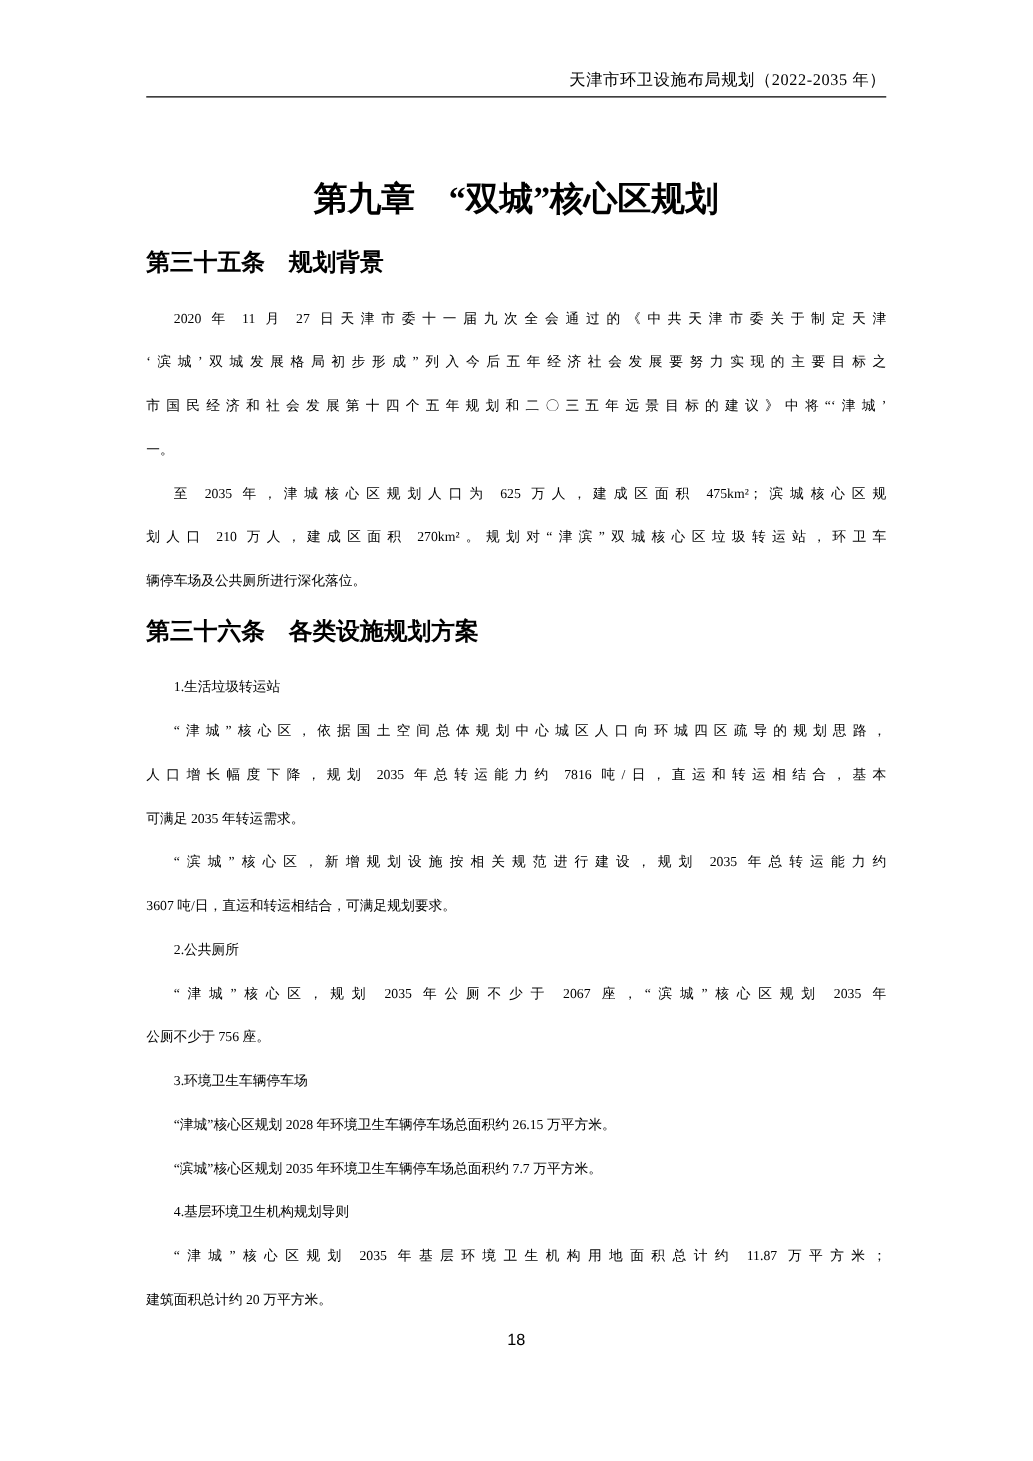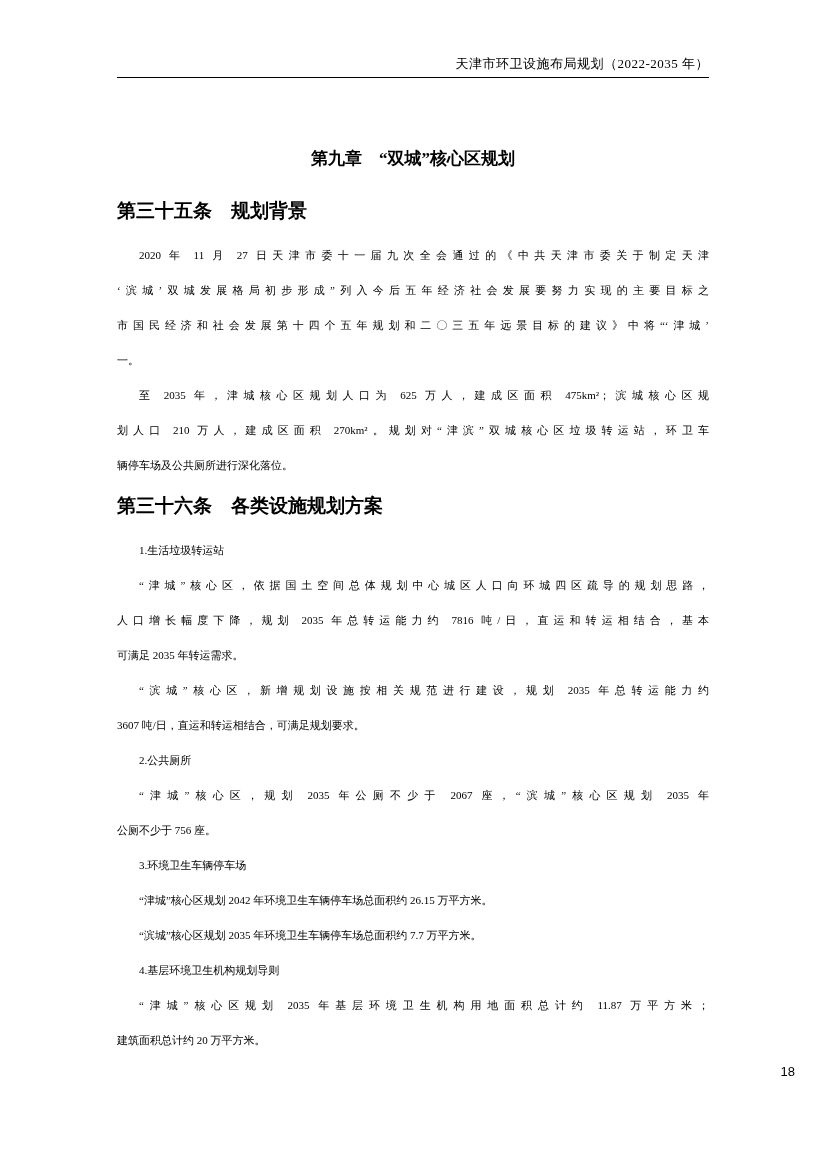--- a/index.html
+++ b/index.html
@@ -23,21 +23,21 @@
   }
   .running-head {
     text-align: right;
     font-size: 13px;
     line-height: 16px;
     padding-bottom: 5px;
     letter-spacing: 0.5px;
   }
   .chapter-title {
     margin: 66px 0 22px 0;
-    font-size: 17px;
+    font-size: 27px;
     font-weight: bold;
     text-align: center;
     line-height: 30px;
   }
   .section-heading {
     font-size: 19px;
     font-weight: bold;
     line-height: 30px;
     margin: 8px 0 12px 0;
   }
@@ -52,21 +52,21 @@
   .ln.end {
     text-align-last: auto;
     white-space: normal;
   }
   .ln.indent { text-indent: 2em; }
   .footer {
     position: absolute;
     top: 1064px;
     left: 0;
     width: 100%;
-    text-align: right;
+    text-align: center;
     font-size: 13px;
     font-family: "Liberation Sans", "DejaVu Sans", sans-serif;
   }
 </style>
 </head>
 <body>
 
 <div class="page">
 
   <div class="running-head-wrap">
@@ -109,21 +109,21 @@
 
     <div class="ln end indent">2.公共厕所</div>
 
     <div class="para">
       <div class="ln indent">“津城”核心区，规划 2035 年公厕不少于 2067 座，“滨城”核心区规划 2035 年</div>
       <div class="ln end">公厕不少于 756 座。</div>
     </div>
 
     <div class="ln end indent">3.环境卫生车辆停车场</div>
 
-    <div class="ln end indent">“津城”核心区规划 2042 年环境卫生车辆停车场总面积约 26.15 万平方米。</div>
+    <div class="ln end indent">“津城”核心区规划 2028 年环境卫生车辆停车场总面积约 26.15 万平方米。</div>
     <div class="ln end indent">“滨城”核心区规划 2035 年环境卫生车辆停车场总面积约 7.7 万平方米。</div>
 
     <div class="ln end indent">4.基层环境卫生机构规划导则</div>
 
     <div class="para">
       <div class="ln indent">“津城”核心区规划 2035 年基层环境卫生机构用地面积总计约 11.87 万平方米；</div>
       <div class="ln end">建筑面积总计约 20 万平方米。</div>
     </div>
 
   </div>

